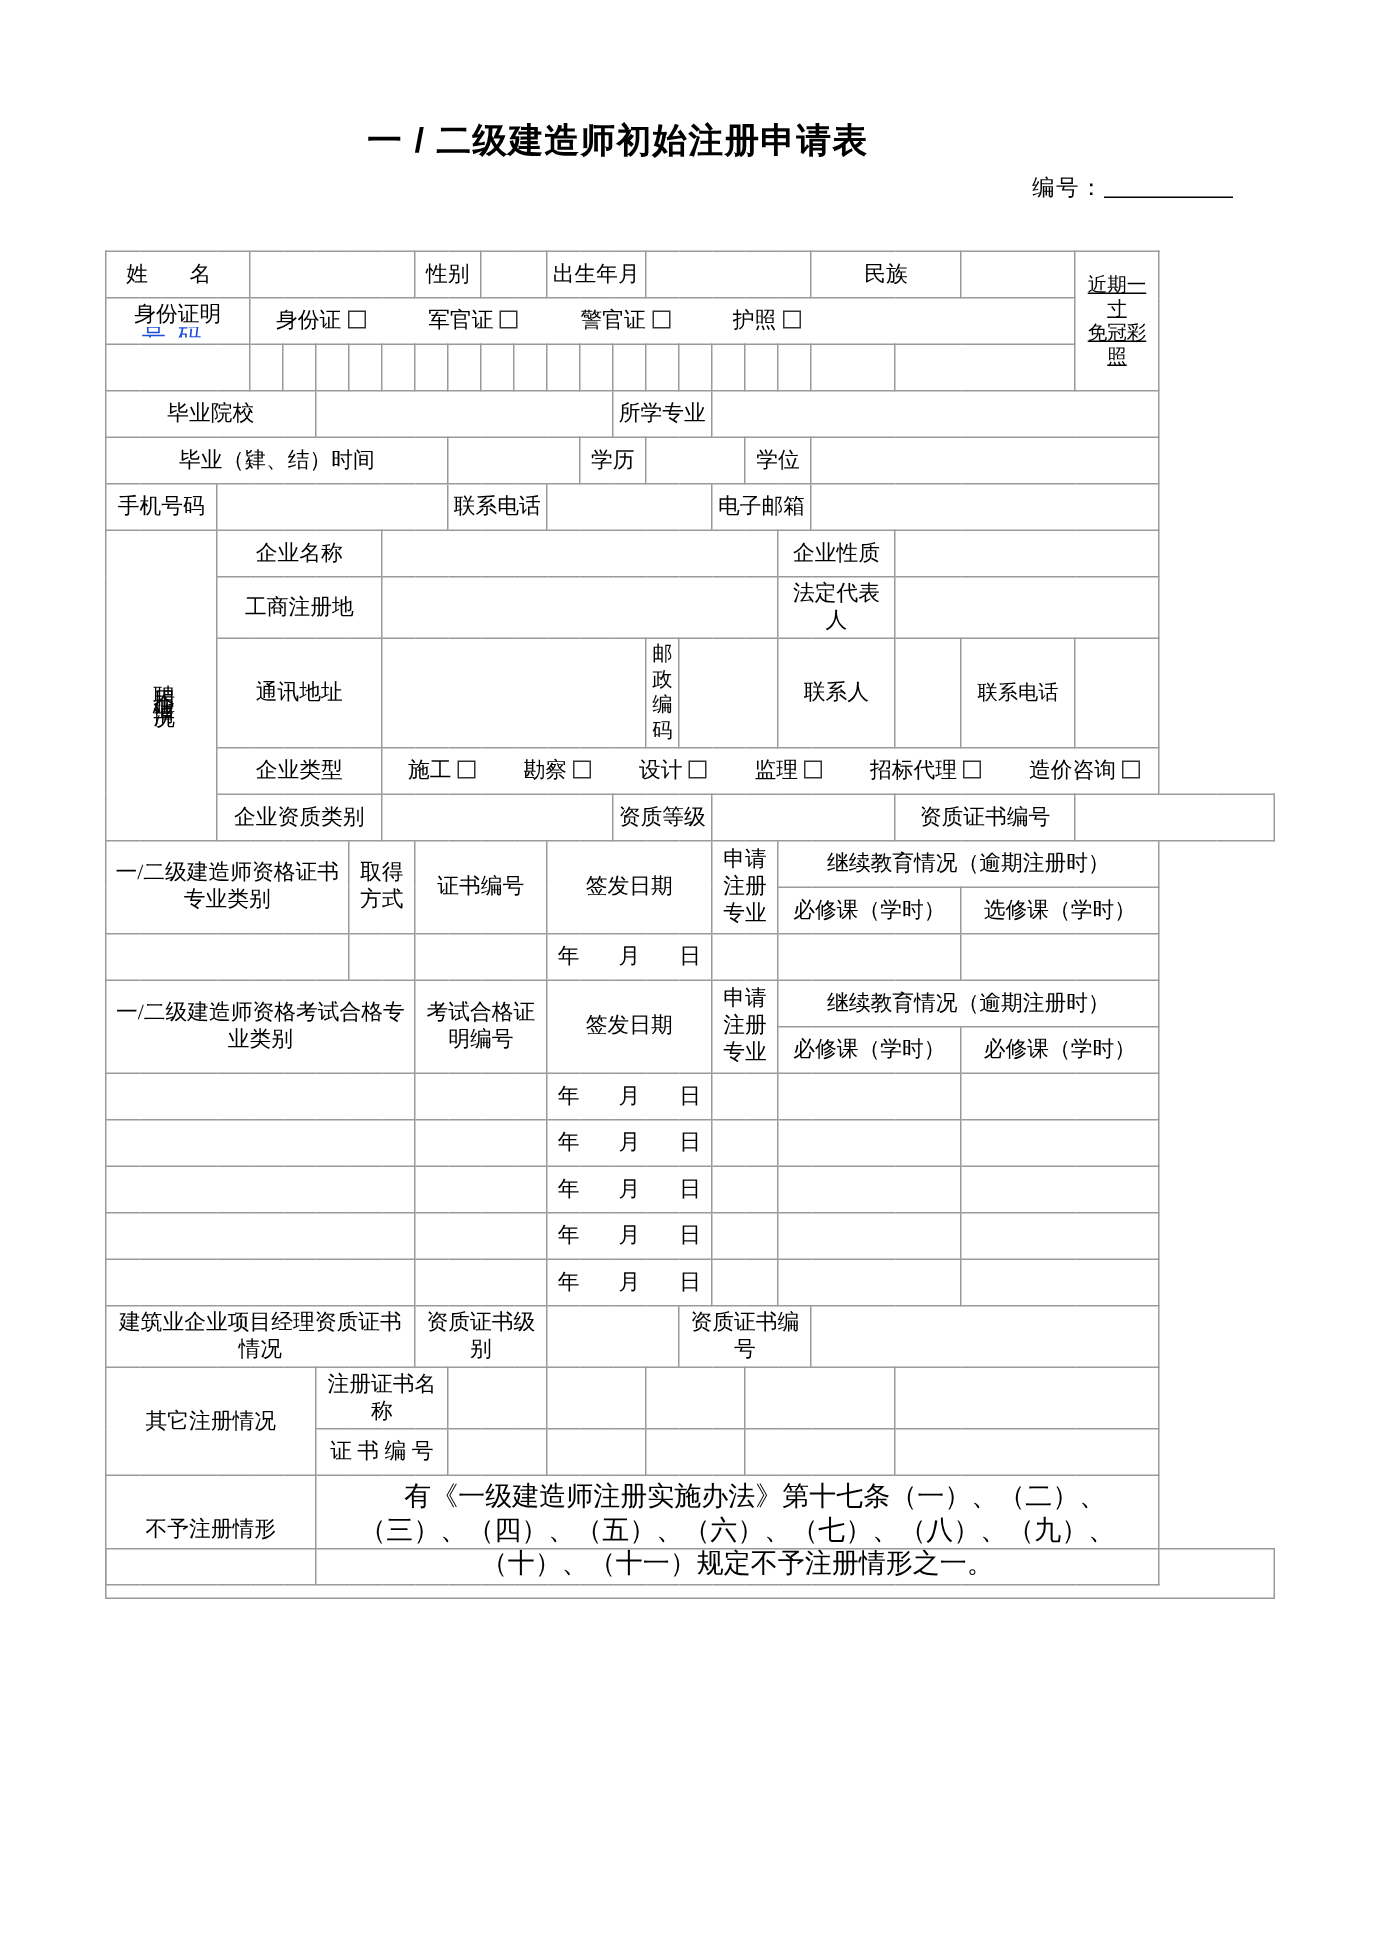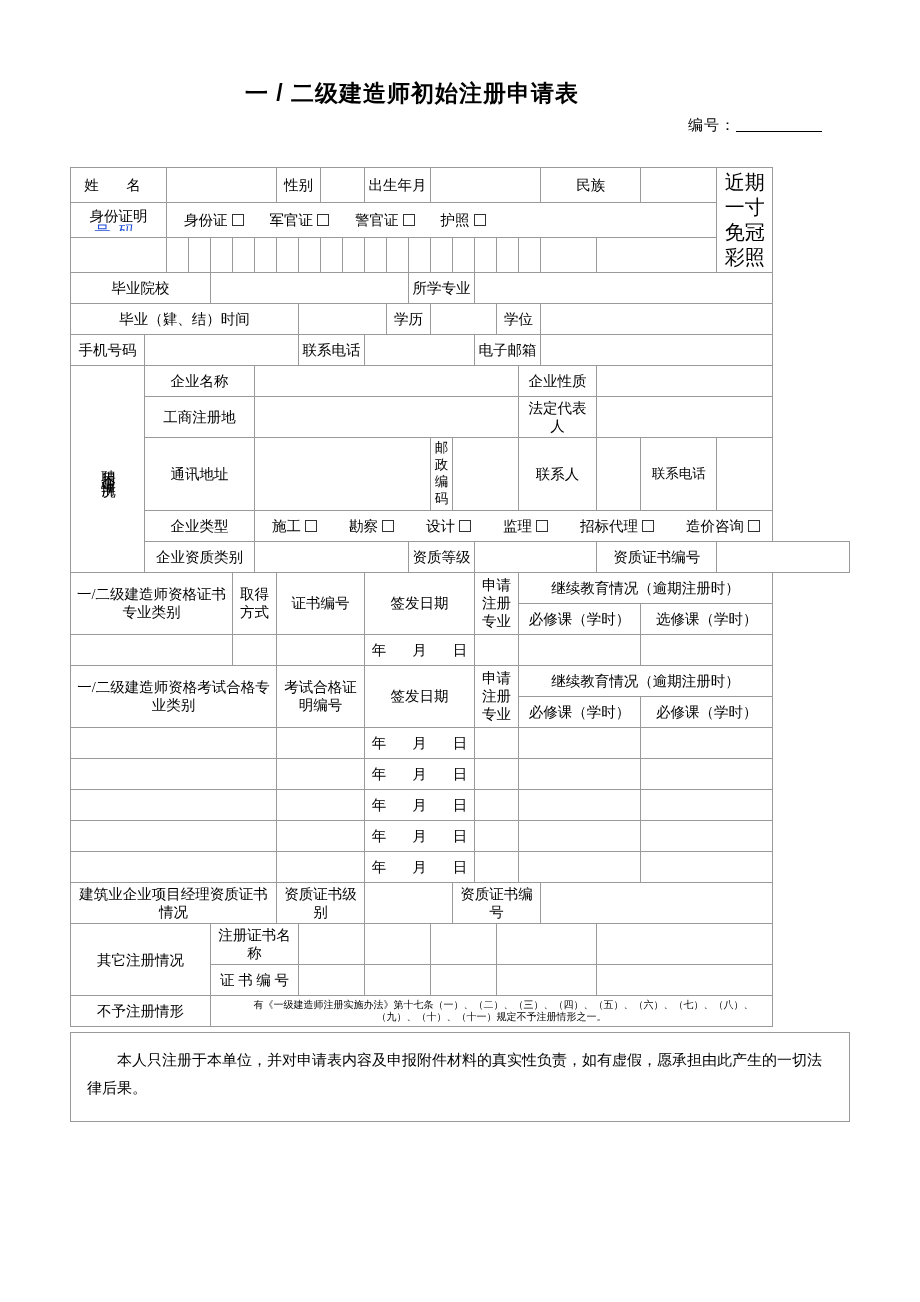--- a/index.html
+++ b/index.html
@@ -81,56 +81,57 @@
     width: 10px;
     height: 10px;
     border: 1px solid #333;
     vertical-align: -1px;
     margin-left: 4px;
   }
   .optrow {
     display: flex;
     justify-content: flex-start;
     align-items: center;
-    gap: 26px;
+    gap: 42px;
     padding-left: 14px;
     font-size: 14.5px;
   }
   .optrow.wide { gap: 32px; }
   .opt { white-space: nowrap; }
   .ymd {
     display: flex;
     justify-content: center;
     gap: 26px;
     font-size: 14.5px;
   }
   .photo {
-    font-size: 20px;
+    font-size: 13px;
     line-height: 2.0;
+    text-decoration: underline;
   }
   .spaced2 { letter-spacing: 12px; }
   .idcellwrap { position: relative; }
   .idsub {
     font-size: 14.5px;
     line-height: 1.0;
     text-align: center;
   }
   .idsub .second {
     display: block;
     color: #1d4ed8;
     font-size: 16px;
     letter-spacing: 8px;
     margin-top: 1px;
     overflow: hidden;
     height: 7px;
   }
   .legal {
     text-align: left;
     padding: 6px 10px 6px 12px;
-    font-size: 10px;
+    font-size: 18px;
     line-height: 1.55;
     text-indent: 24px;
   }
   .declare {
     position: absolute;
     left: 70px;
     top: 1032px;
     width: 780px;
     box-sizing: border-box;
     border: 1px solid #9a9a9a;
@@ -466,16 +467,15 @@
     </tr>
 
     <tr>
       <td colspan="5" class="tall2">不予注册情形</td>
       <td colspan="19" class="legal">有《一级建造师注册实施办法》第十七条（一）、（二）、（三）、（四）、（五）、（六）、（七）、（八）、（九）、（十）、（十一）规定不予注册情形之一。</td>
     </tr>
   </tbody>
     </table>
 
   <div class="declare">
-    <p>本人只注册于本单位，并对申请表内容及申报附件材料的真实性负责，如有虚假，愿承担由此产生的一切法律后果。</p>
   </div>
 
 </div>
 
 </body></html>

